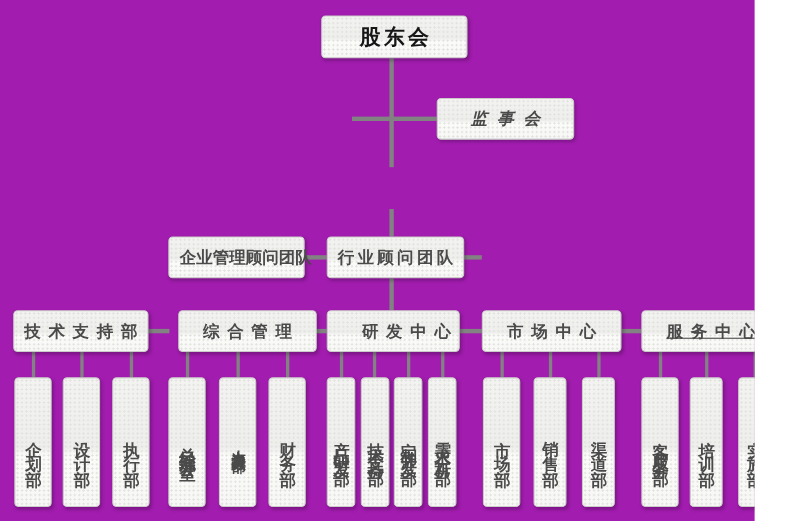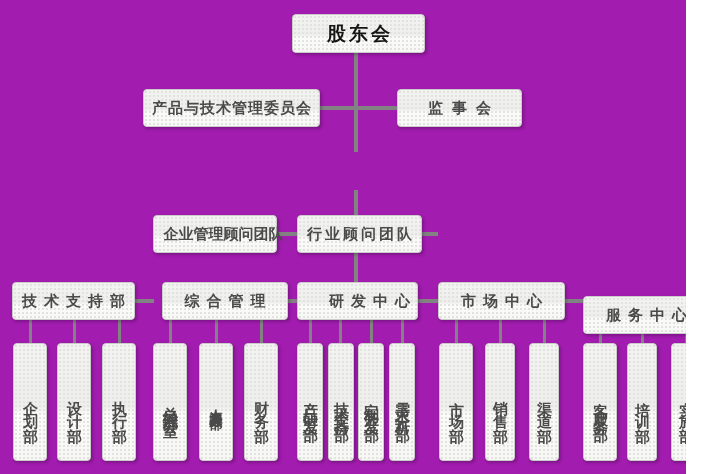--- a/index.html
+++ b/index.html
@@ -29,21 +29,21 @@
     font-weight: bold;
     z-index: 2;
   }
   .line { position: absolute; background: #828282; z-index: 1; }
 
   .t-root { font-size: 19px; color: #161616; letter-spacing: 3px; padding-left: 3px; white-space: nowrap; }
   .t-std  { font-size: 15px; white-space: nowrap; padding-left: 17px; }
   .t-sp1  { letter-spacing: 1px; padding-left: 1px; }
   .t-sp3  { letter-spacing: 3px; padding-left: 3px; }
   .t-sp6  { letter-spacing: 7px; padding-left: 7px; }
-  .t-sp8  { letter-spacing: 9px; padding-left: 9px; }
+  .t-sp8  { letter-spacing: 9px; padding-left: 9px; font-style: italic; }
 
   .vtext {
     writing-mode: vertical-rl;
     text-orientation: upright;
     font-size: 15px;
     line-height: 1;
     white-space: nowrap;
   }
   .vt3 { letter-spacing: 13px; padding-top: 13px; }
   .vt5 { letter-spacing: 6px;  padding-top: 6px; }
@@ -80,23 +80,20 @@
   <div class="line" style="left:499px;top:320px;width:3px;height:23px;"></div>
   <div class="line" style="left:543px;top:320px;width:3px;height:23px;"></div>
   <div class="line" style="left:599px;top:320px;width:3px;height:23px;"></div>
   <div class="line" style="left:641px;top:320px;width:3px;height:23px;"></div>
   <div class="line" style="left:685px;top:320px;width:3px;height:23px;"></div>
 
   <div class="node" style="left:292px;top:14px;width:133px;height:39px;">
     <span class="t-root">股东会</span>
   </div>
 
-  <div class="node" style="left:143px;top:89px;width:177px;height:38px;">
-    <span class="t-std t-sp1">产品与技术管理委员会</span>
-  </div>
   <div class="node" style="left:397px;top:89px;width:125px;height:38px;">
     <span class="t-std t-sp8">监事会</span>
   </div>
 
 
   <div class="node" style="left:153px;top:215px;width:124px;height:38px;">
     <span class="t-std">企业管理顾问团队</span>
   </div>
   <div class="node" style="left:297px;top:215px;width:125px;height:38px;text-align:right;">
     <span class="t-std t-sp3">行业顾问团队</span>
@@ -107,21 +104,21 @@
   </div>
   <div class="node" style="left:162px;top:282px;width:126px;height:38px;font-family:Liberation Mono, monospace;">
     <span class="t-std t-sp6">综合管理</span>
   </div>
   <div class="node" style="left:297px;top:282px;width:121px;height:38px;justify-content:flex-end;">
     <span class="t-std t-sp6">研发中心</span>
   </div>
   <div class="node" style="left:438px;top:282px;width:127px;height:38px;">
     <span class="t-std t-sp6">市场中心</span>
   </div>
-  <div class="node" style="left:583px;top:296px;width:127px;height:38px;">
+  <div class="node" style="left:583px;top:282px;width:127px;height:38px;text-decoration:underline;">
     <span class="t-std t-sp6">服务中心</span>
   </div>
 
   <div class="node" style="left:13px;top:343px;width:34px;height:118px;">
     <span class="vtext vt3">企划部</span>
   </div>
   <div class="node" style="left:57px;top:343px;width:34px;height:118px;">
     <span class="vtext vt3">设计部</span>
   </div>
   <div class="node" style="left:102px;top:343px;width:34px;height:118px;">

